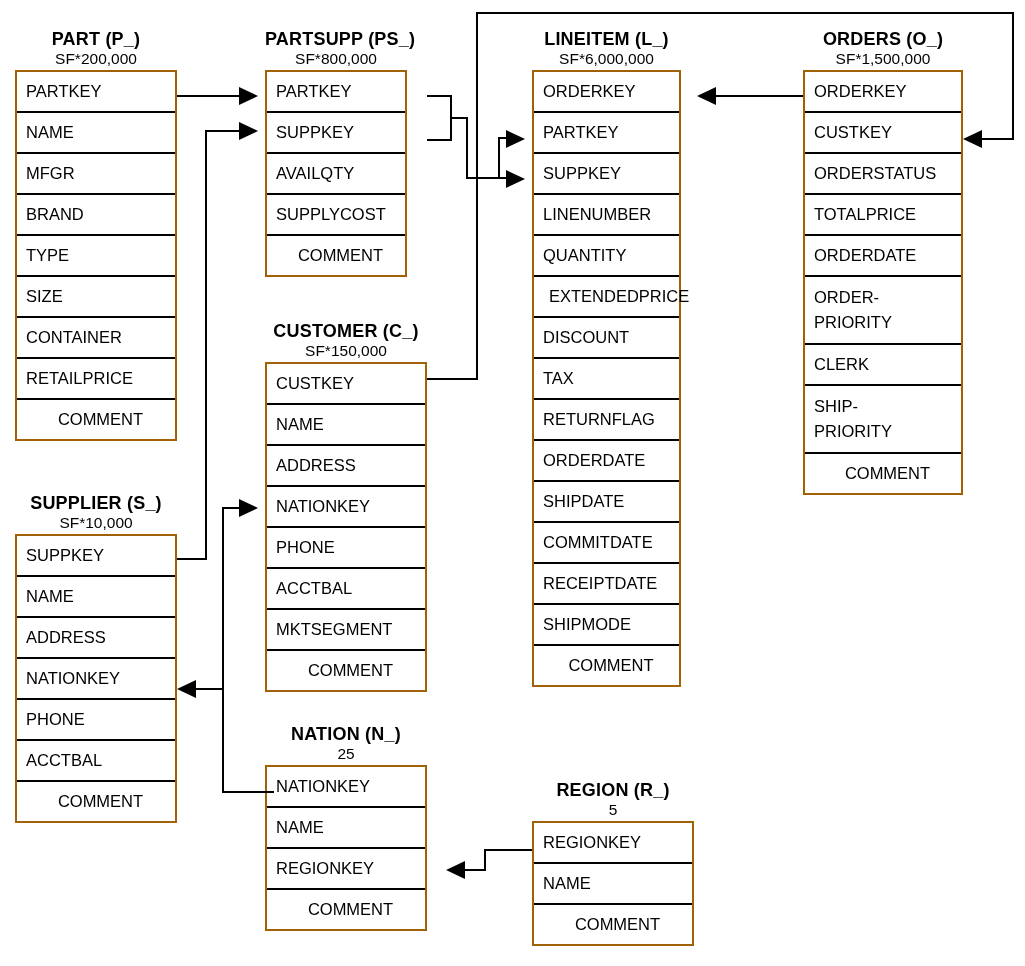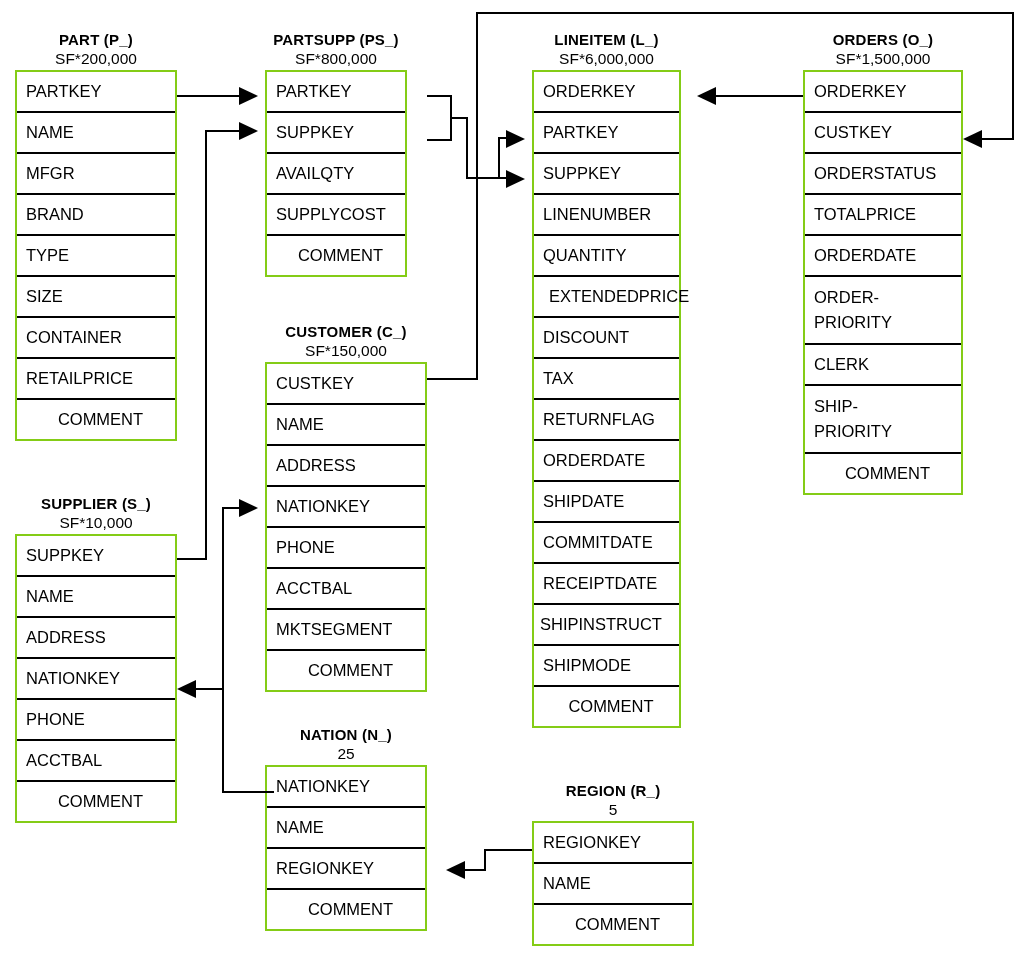--- a/index.html
+++ b/index.html
@@ -12,34 +12,34 @@
     position:relative;
     width:1025px;
     height:966px;
     overflow:hidden;
     background:#ffffff;
   }
   
   .entity{ position:absolute; }
   .entity .title{
     font-weight:bold;
-    font-size:15px;
+    font-size:18px;
     text-align:center;
     line-height:19px;
     letter-spacing:.2px;
     white-space:nowrap;
   }
   .entity .card{
     font-size:15.5px;
     text-align:center;
     line-height:19px;
     white-space:nowrap;
   }
   .entity .box{
-    border:2px solid #84cc16;
+    border:2px solid #a16207;
     box-sizing:border-box;
     background:#7dd3fc;
     margin-top:2px;
   }
   .entity .fld{
     box-sizing:border-box;
     border-bottom:2px solid #000;
     font-size:16.5px;
     line-height:19px;
     padding:10px 0 10px 9px;
@@ -154,21 +154,20 @@
       <div class="fld">LINENUMBER</div>
       <div class="fld">QUANTITY</div>
       <div class="fld clip" style="padding-left:15px;">EXTENDEDPRICE</div>
       <div class="fld">DISCOUNT</div>
       <div class="fld">TAX</div>
       <div class="fld">RETURNFLAG</div>
       <div class="fld">ORDERDATE</div>
       <div class="fld">SHIPDATE</div>
       <div class="fld">COMMITDATE</div>
       <div class="fld">RECEIPTDATE</div>
-      <div class="fld" style="padding-left:6px;">SHIPINSTRUCT</div>
       <div class="fld">SHIPMODE</div>
       <div class="fld">COMMENT</div>
     </div>
   </div>
 
   <div class="entity" id="e-region" style="left:532px; top:781px; width:162px;">
     <div class="title">REGION (R_)</div>
     <div class="card">5</div>
     <div class="box">
       <div class="fld">REGIONKEY</div>

